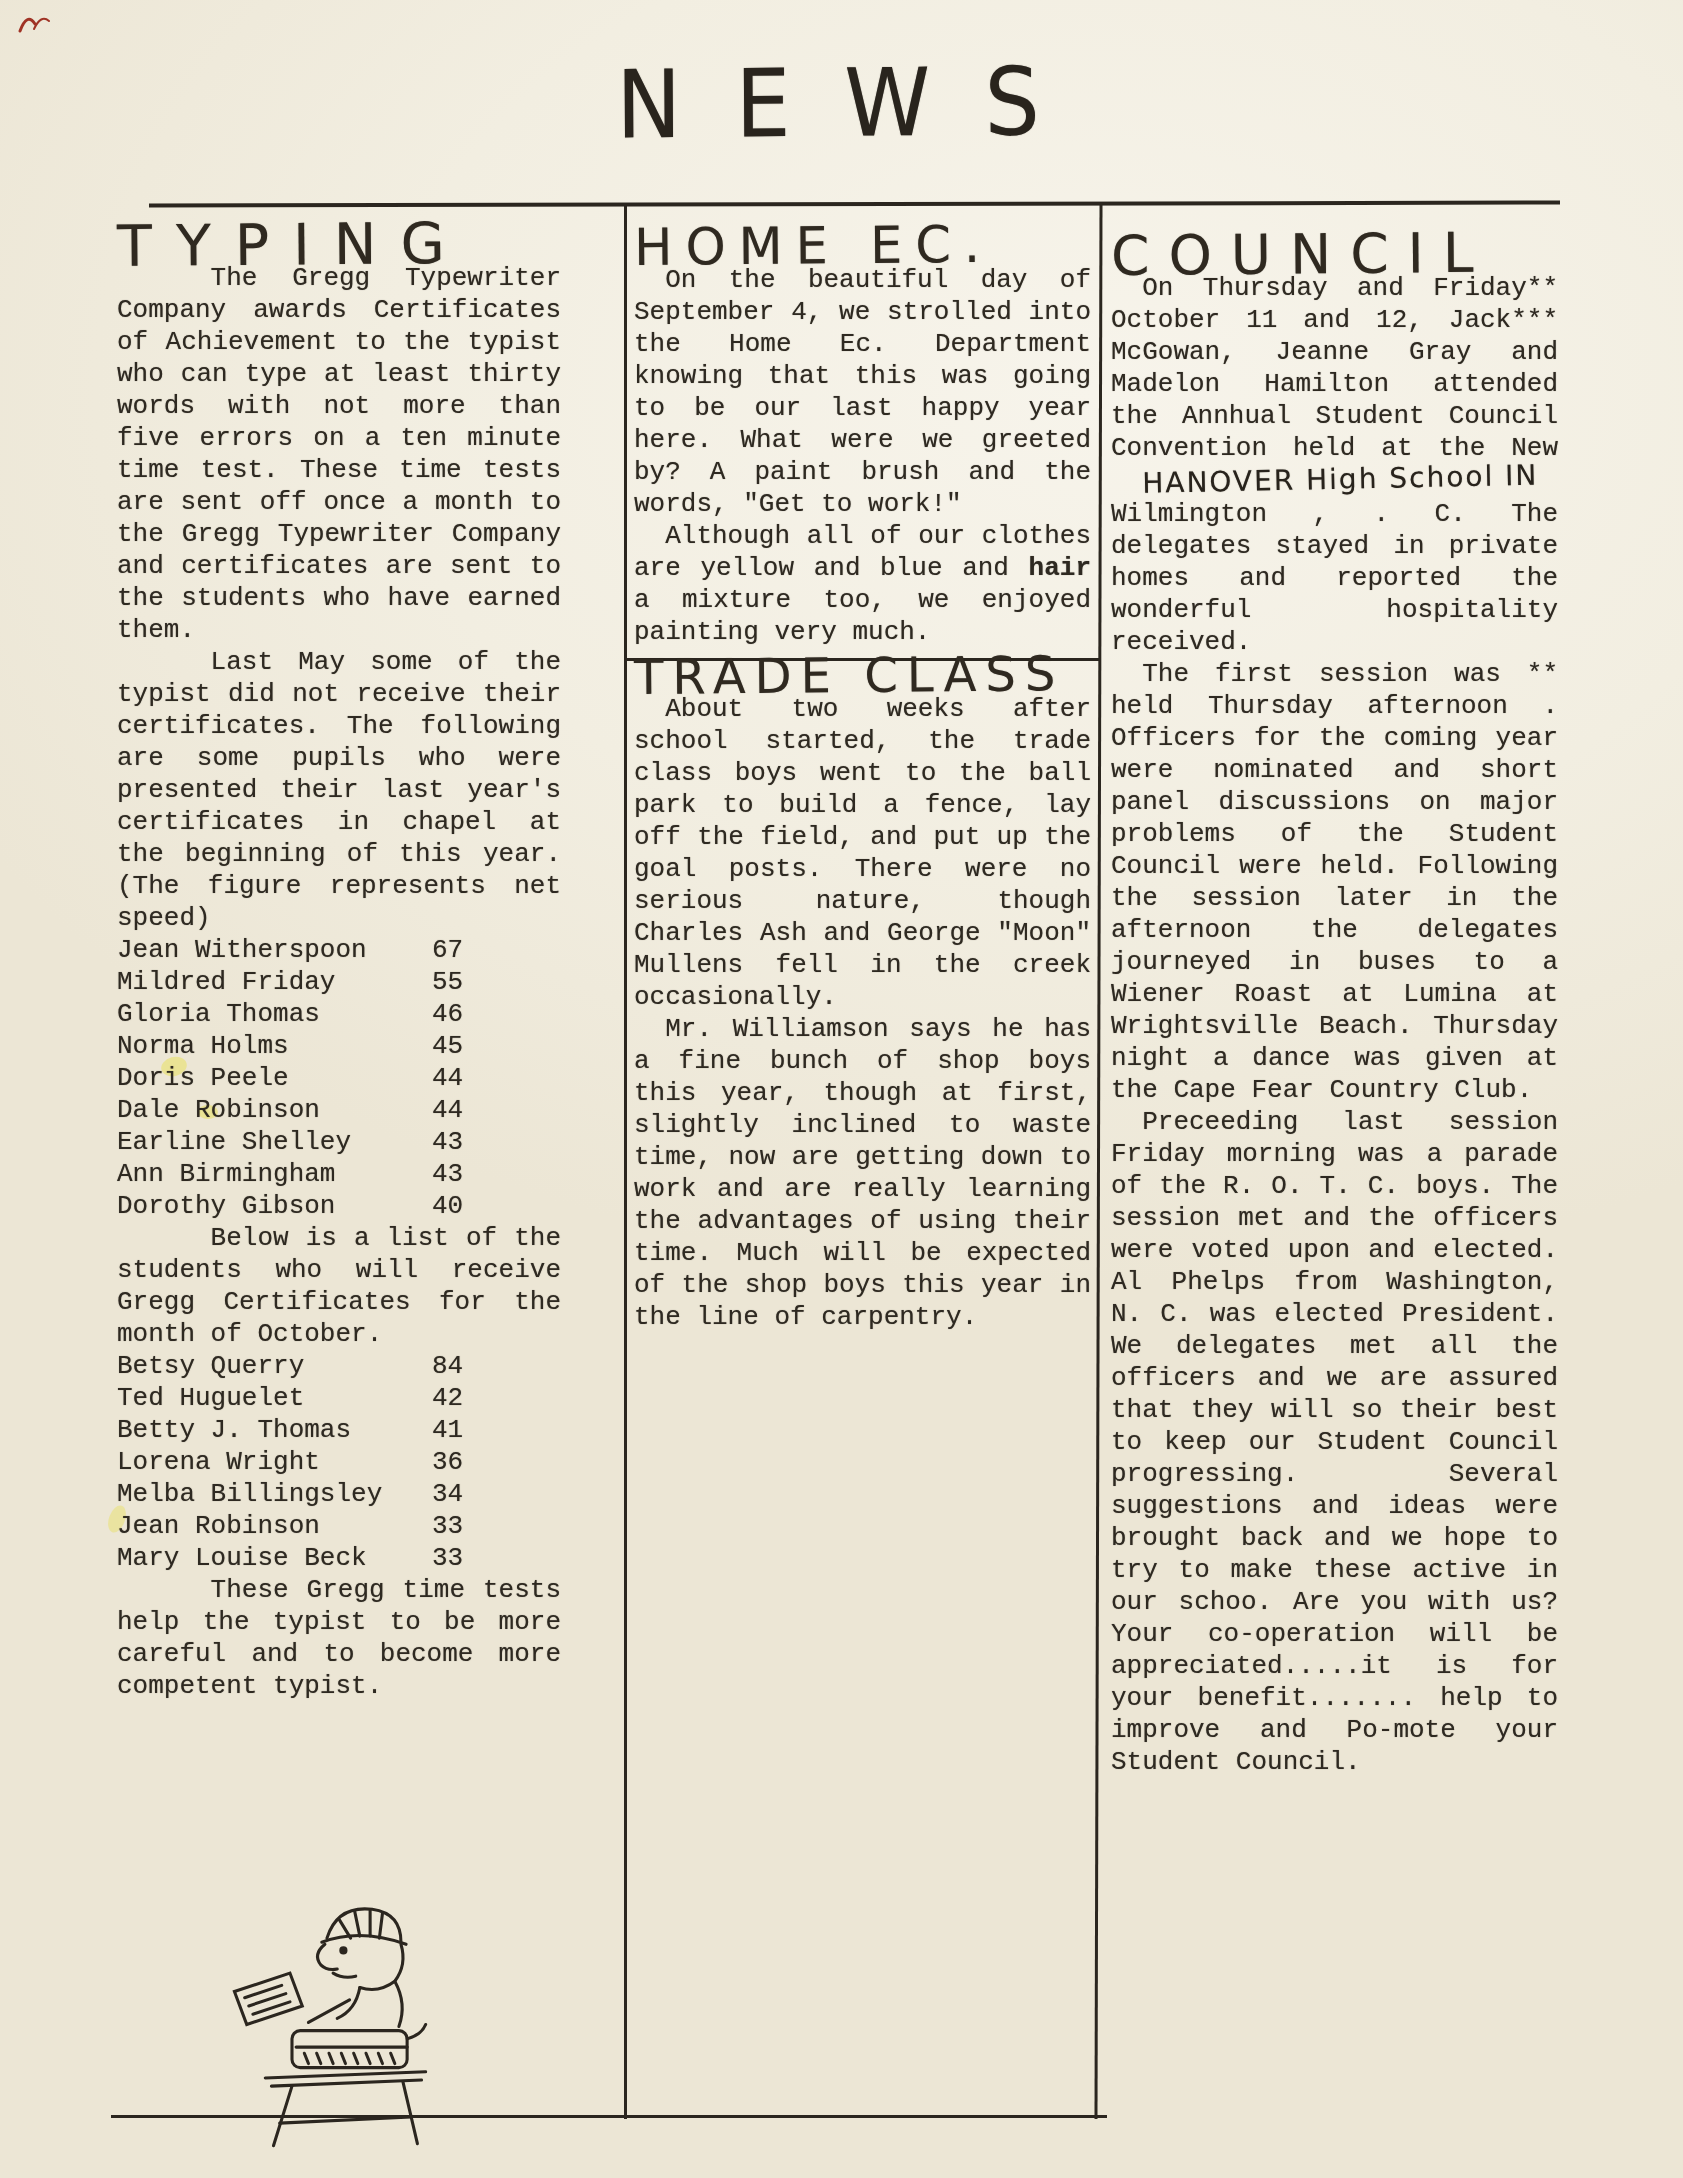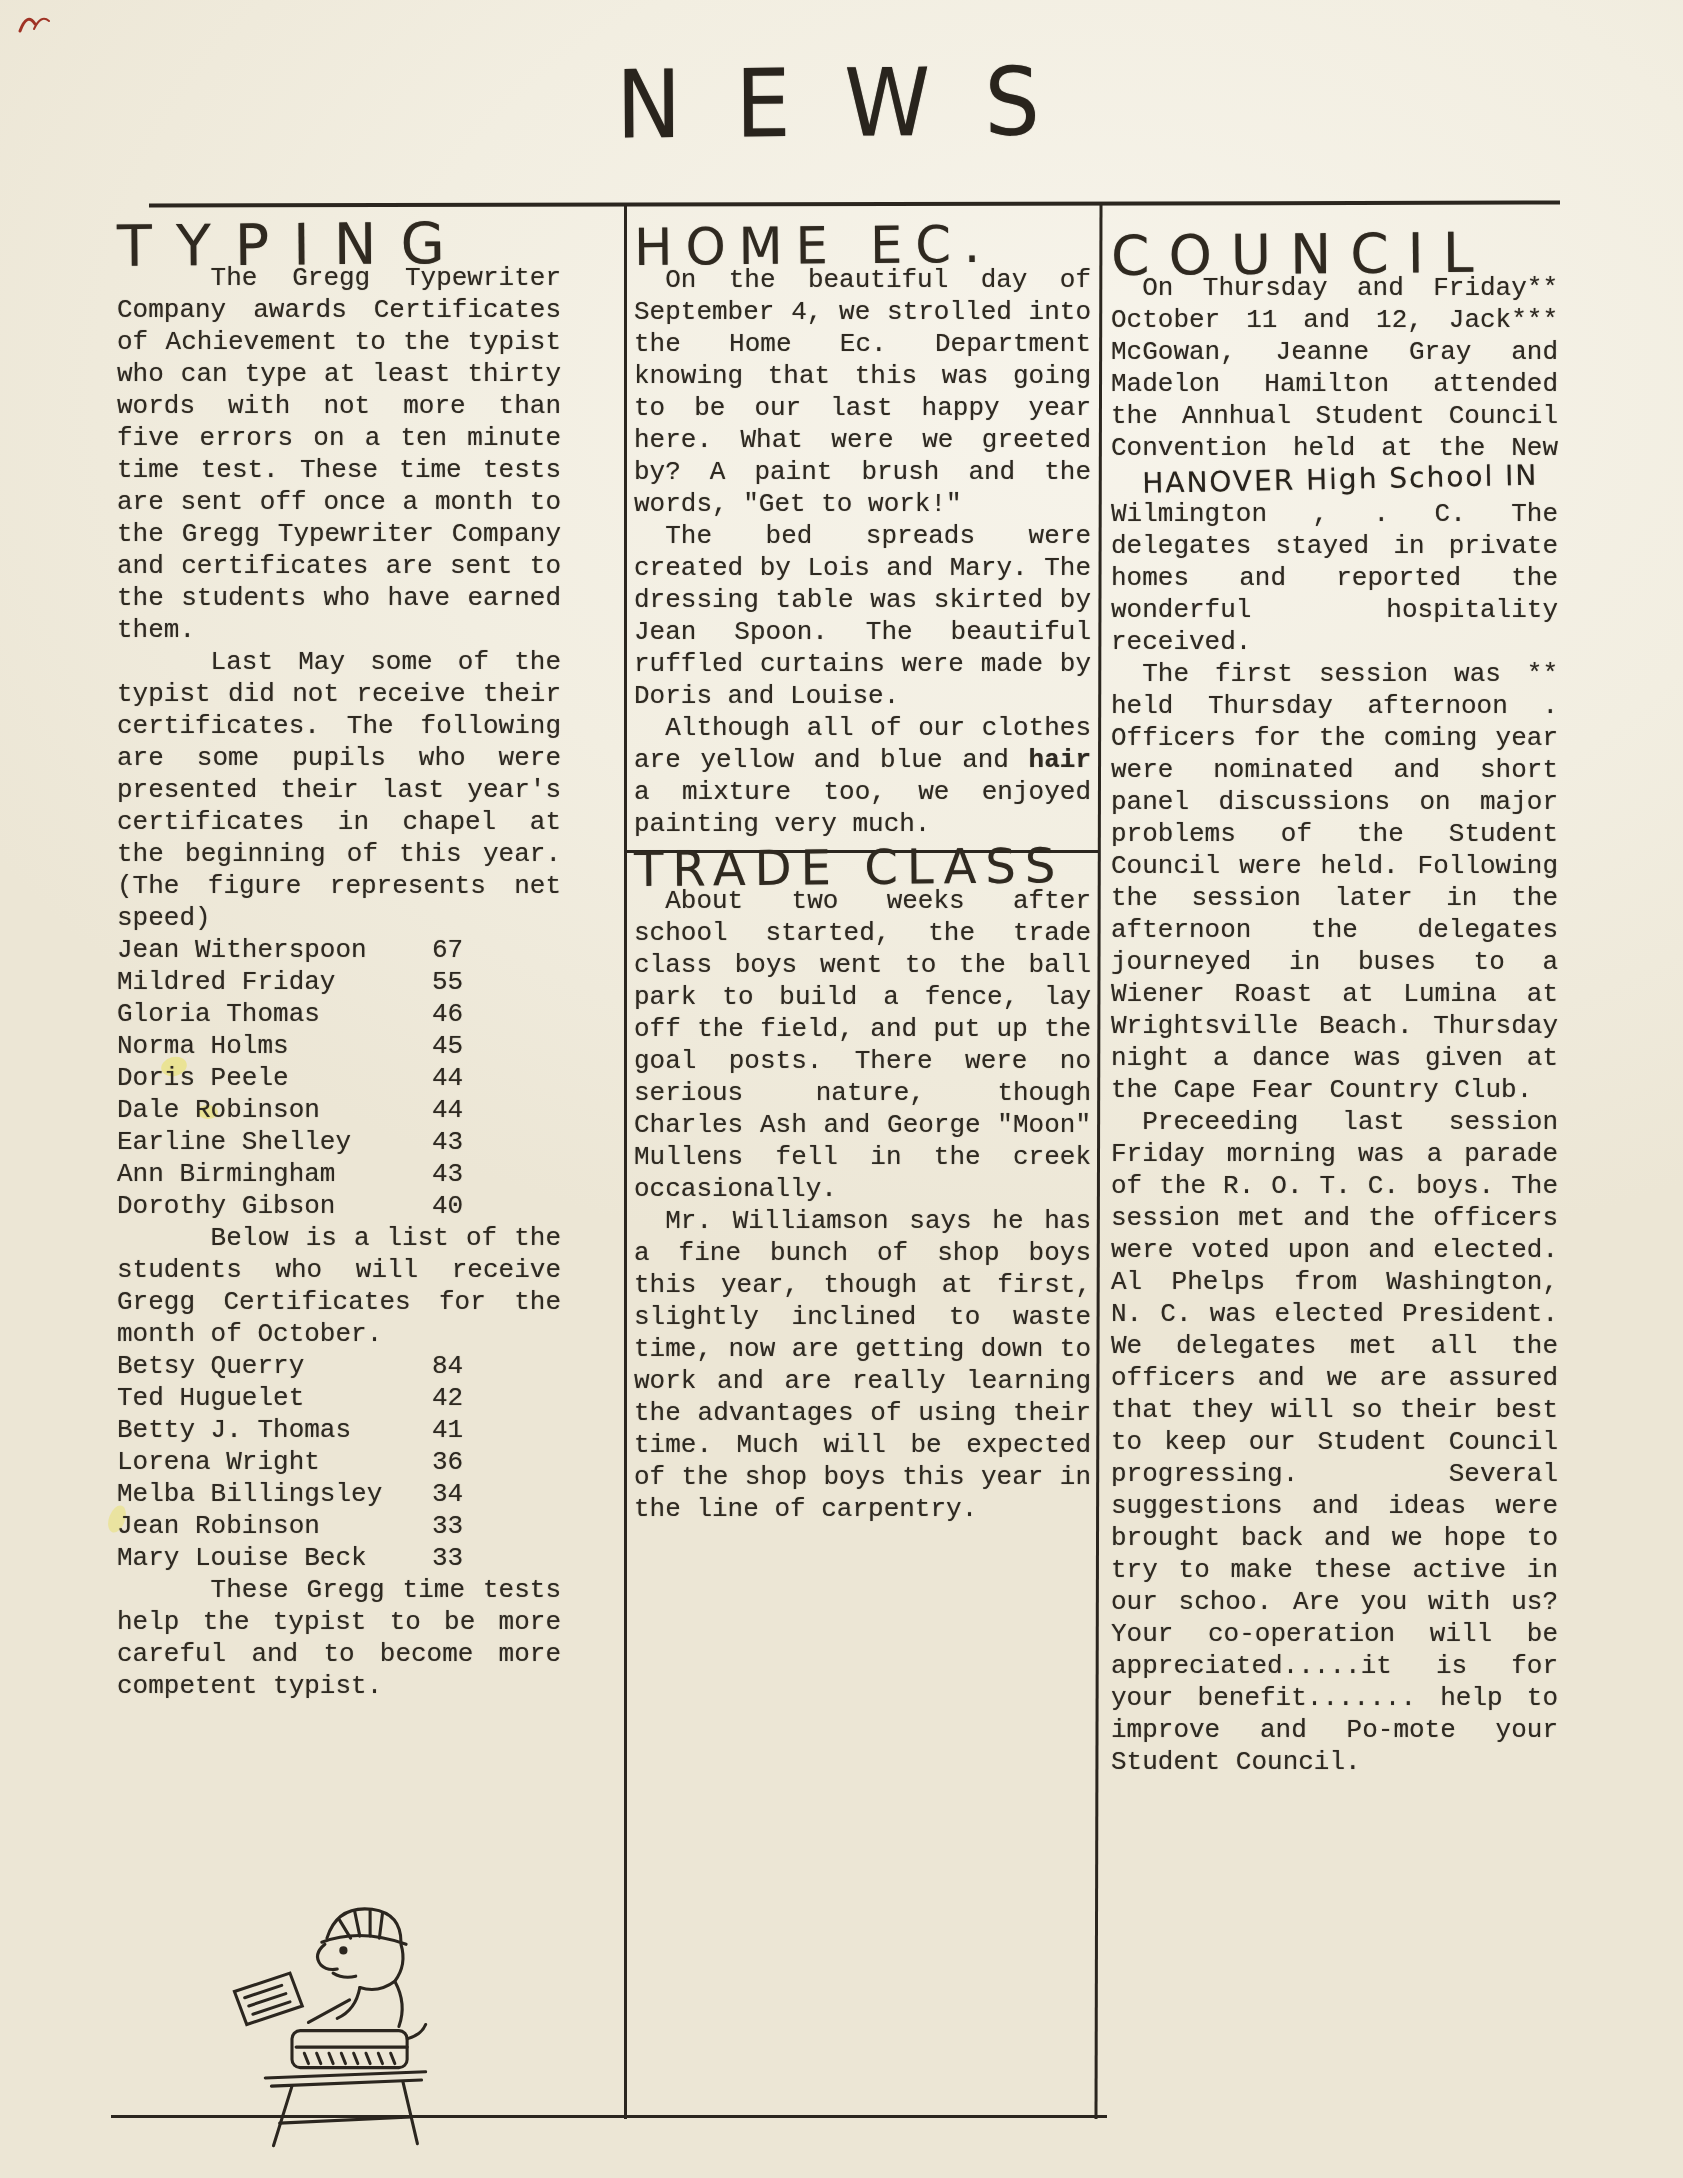--- a/index.html
+++ b/index.html
@@ -195,21 +195,20 @@
       <path d="M58,176 L214,170"></path>
       <path d="M64,184 L210,178"></path>
       <path d="M84,184 L66,242 M192,180 L206,240"></path>
       <path d="M72,220 L200,214"></path>
     </g>
   </svg>
 
   <section class="col col-home">
     <h2 class="sec home-h">HOME EC.</h2>
     <p class="tw ind2">On the beautiful day of September 4, we strolled into the Home Ec. Department knowing that this was going to be our last happy year here. What were we greeted by? A paint brush and the words, "Get to work!"</p>
-    <p class="tw ind2">The bed spreads were created by Lois and Mary. The dressing table was skirted by Jean Spoon. The beautiful ruffled curtains were made by Doris and Louise.</p>
     <p class="tw ind2"><span>Although all of our clothes are yellow and blue and </span><span class="emph">hair</span><span> a mixture too, we enjoyed painting very much.</span></p>
 
     <div class="trade-rule"></div>
 
     <h2 class="sec trade-h">TRADE CLASS</h2>
     <p class="tw ind2">About two weeks after school started, the trade class boys went to the ball park to build a fence, lay off the field, and put up the goal posts. There were no serious nature, though Charles Ash and George "Moon" Mullens fell in the creek occasionally.</p>
     <p class="tw ind2">Mr. Williamson says he has a fine bunch of shop boys this year, though at first, slightly inclined to waste time, now are getting down to work and are really learning the advantages of using their time. Much will be expected of the shop boys this year in the line of carpentry.</p>
   </section>
 
   <section class="col col-council">

